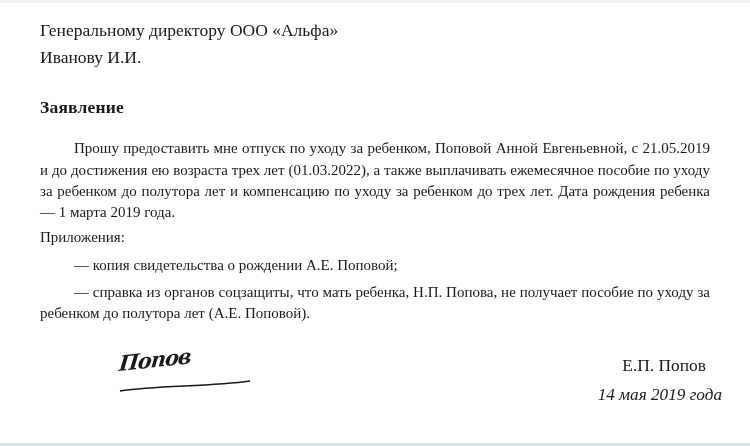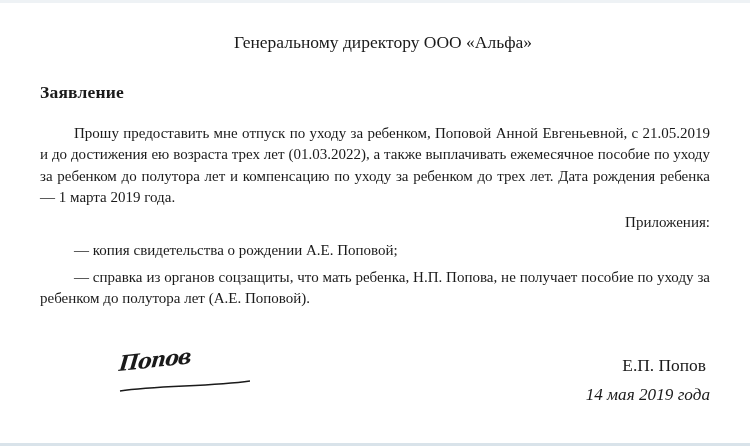--- a/index.html
+++ b/index.html
@@ -23,25 +23,24 @@
     border-bottom: 3px solid #d9e3ea;
     border-top: 3px solid #eef2f5;
   }
   .inner {
     position: relative;
     padding: 14px 18px 0 40px;
     box-sizing: border-box;
     height: 100%;
   }
   .addressee {
-    text-align: center;
+    text-align: left;
     font-size: 17.5px;
     line-height: 1.55;
     padding-right: 6px;
-    margin-top: 12px;
   }
   .addressee div {
     white-space: nowrap;
   }
   .doc-title {
     text-align: left;
     font-weight: bold;
     font-size: 17.5px;
     margin-top: 26px;
     margin-bottom: 20px;
@@ -54,21 +53,21 @@
     text-align: justify;
     padding-right: 22px;
   }
   .para-main {
     text-indent: 34px;
     text-align: justify;
     margin: 0 0 4px 0;
   }
   .attach-head {
     margin: 2px 0 2px 0;
-    text-align: right;
+    text-align: left;
   }
   .attach-item {
     text-indent: 34px;
     margin: 6px 0;
     text-align: left;
   }
   .attach-item.wrap {
     text-indent: 34px;
     text-align: justify;
   }
@@ -81,21 +80,21 @@
   }
   .sign-name {
     position: absolute;
     right: 16px;
     top: 0;
     font-size: 17.4px;
     text-align: right;
   }
   .sign-date {
     position: absolute;
-    right: 12px;
+    right: 0;
     top: 30px;
     font-size: 17.2px;
     font-style: italic;
     text-align: right;
   }
   .autograph {
     position: absolute;
     left: 78px;
     top: -4px;
     width: 150px;
@@ -119,20 +118,21 @@
   }
 </style>
 </head>
 <body>
 
 <div class="page">
   <div class="inner">
 
     <div class="addressee">
       <div>Генеральному директору ООО «Альфа»</div>
+      <div>Иванову И.И.</div>
     </div>
 
     <div class="doc-title">Заявление</div>
 
     <div class="body-block">
       <p class="para-main">Прошу предоставить мне отпуск по уходу за ребенком, Поповой Анной Евгеньевной,  с 21.05.2019 и до достижения ею возраста трех лет (01.03.2022), а также выплачивать ежемесячное пособие по уходу за ребенком до полутора лет и компенсацию по уходу за ребенком до трех лет. Дата рождения ребенка — 1 марта 2019 года.</p>
       <div class="attach-head">Приложения:</div>
       <div class="attach-item">— копия свидетельства о рождении А.Е. Поповой;</div>
       <div class="attach-item wrap">— справка из органов соцзащиты, что мать ребенка, Н.П. Попова, не получает пособие по уходу за ребенком до полутора лет (А.Е. Поповой).</div>
     </div>

